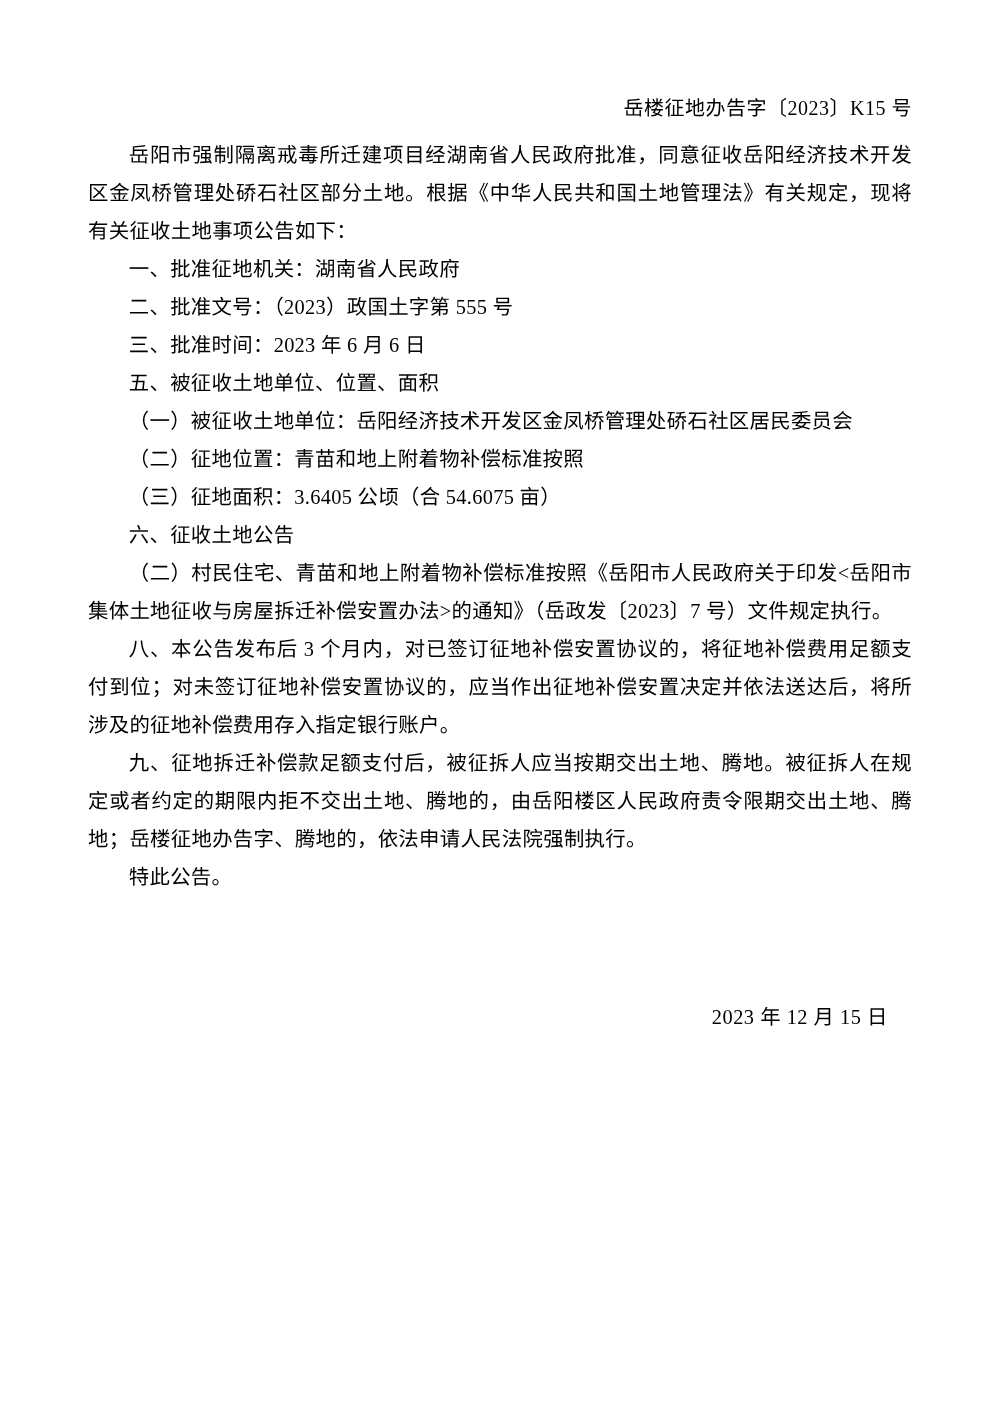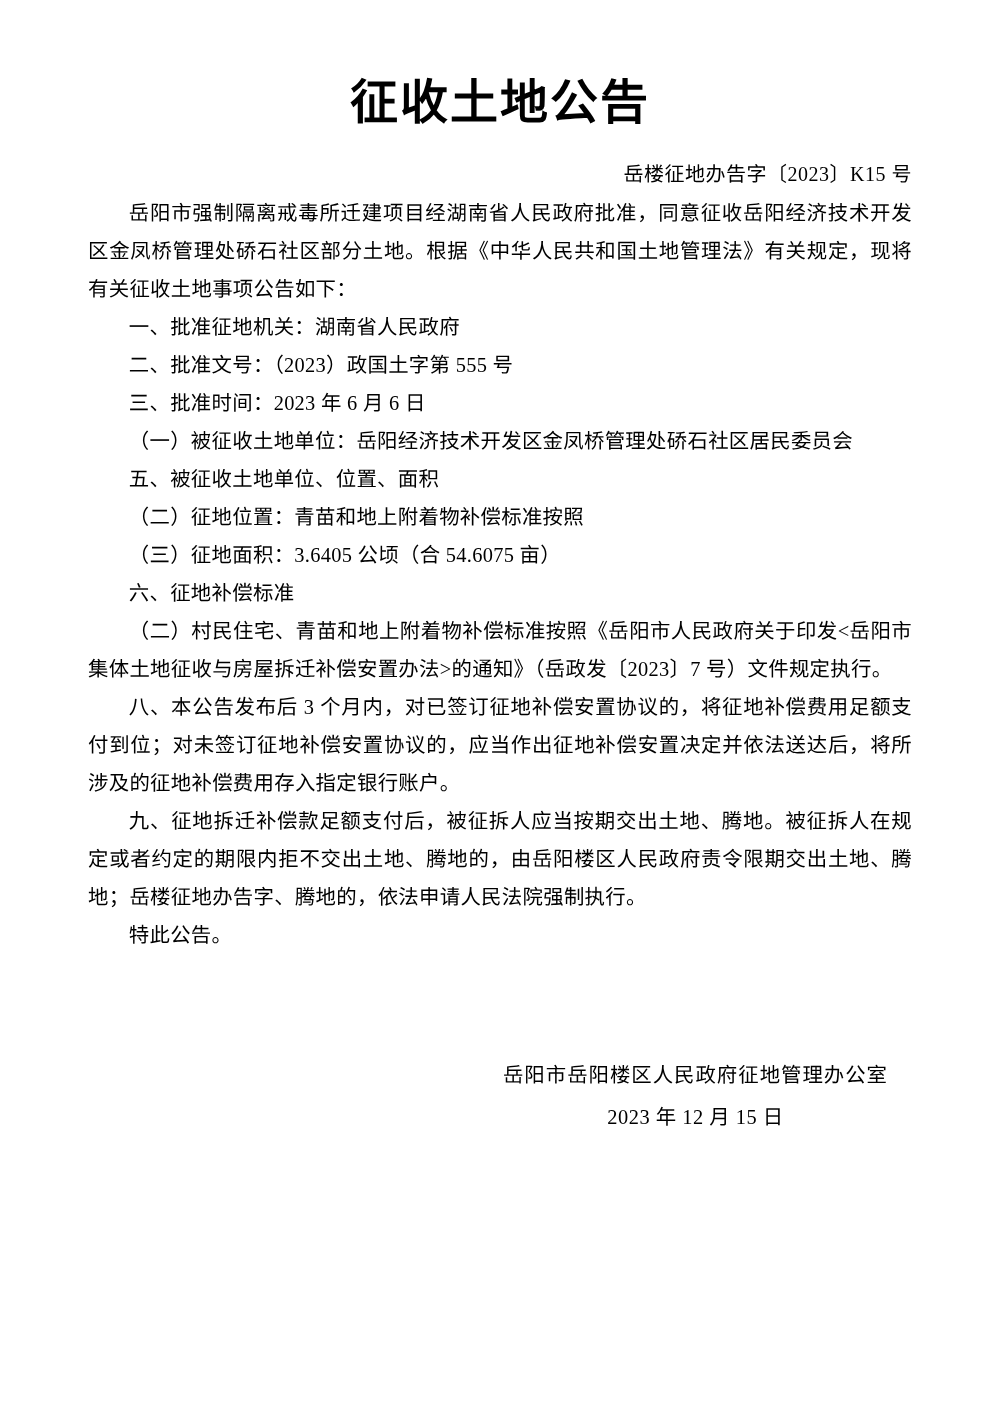--- a/index.html
+++ b/index.html
@@ -30,21 +30,21 @@
     color: #000000;
   }
   .ref-line {
     margin-top: 24px;
     font-size: 20px;
     line-height: 28px;
     text-align: right;
     letter-spacing: 0.5px;
   }
   .doc-body {
-    margin-top: 6px;
+    margin-top: 14px;
     font-size: 20.4px;
     line-height: 38px;
   }
   .doc-body p {
     margin: 0;
     text-indent: 2em;
     text-align: justify;
     text-justify: inter-ideograph;
     letter-spacing: 0.3px;
   }
@@ -67,40 +67,38 @@
   .sig-date {
     letter-spacing: 0.5px;
     white-space: nowrap;
   }
 </style>
 </head>
 <body>
 
 <div class="page">
 
-  <h1 class="doc-title">征收土地公告</h1>
 
   <div class="ref-line">岳楼征地办告字〔2023〕K15 号</div>
 
   <div class="doc-body">
     <p>岳阳市强制隔离戒毒所迁建项目经湖南省人民政府批准，同意征收岳阳经济技术开发区金凤桥管理处硚石社区部分土地。根据《中华人民共和国土地管理法》有关规定，现将有关征收土地事项公告如下：</p>
     <p>一、批准征地机关：湖南省人民政府</p>
     <p>二、批准文号：（2023）政国土字第 555 号</p>
     <p>三、批准时间：2023 年 6 月 6 日</p>
+    <p>五、被征收土地单位、位置、面积</p>
     <p>（一）被征收土地单位：岳阳经济技术开发区金凤桥管理处硚石社区居民委员会</p>
-    <p>五、被征收土地单位、位置、面积</p>
     <p>（二）征地位置：青苗和地上附着物补偿标准按照</p>
     <p>（三）征地面积：3.6405 公顷（合 54.6075 亩）</p>
-    <p>六、征地补偿标准</p>
+    <p>六、征收土地公告</p>
     <p>（二）村民住宅、青苗和地上附着物补偿标准按照《岳阳市人民政府关于印发&lt;岳阳市集体土地征收与房屋拆迁补偿安置办法&gt;的通知》（岳政发〔2023〕7 号）文件规定执行。</p>
     <p>八、本公告发布后 3 个月内，对已签订征地补偿安置协议的，将征地补偿费用足额支付到位；对未签订征地补偿安置协议的，应当作出征地补偿安置决定并依法送达后，将所涉及的征地补偿费用存入指定银行账户。</p>
     <p>九、征地拆迁补偿款足额支付后，被征拆人应当按期交出土地、腾地。被征拆人在规定或者约定的期限内拒不交出土地、腾地的，由岳阳楼区人民政府责令限期交出土地、腾地；岳楼征地办告字、腾地的，依法申请人民法院强制执行。</p>
     <p>特此公告。</p>
   </div>
 
   <div class="signature">
     <div class="sig-inner">
-      <div class="sig-issuer">岳阳市岳阳楼区人民政府征地管理办公室</div>
       <div class="sig-date">2023 年 12 月 15 日</div>
     </div>
   </div>
 
 </div>
 
 </body></html>

